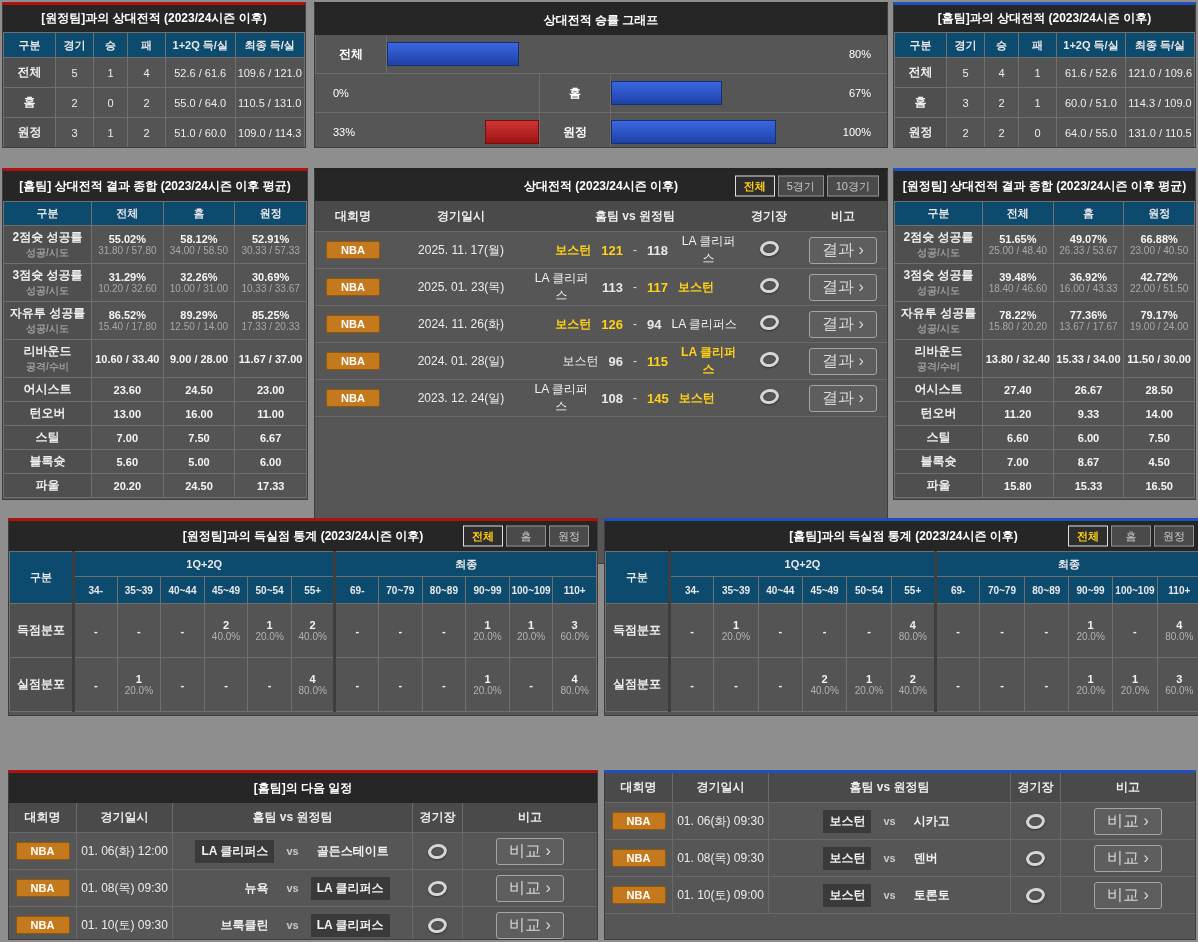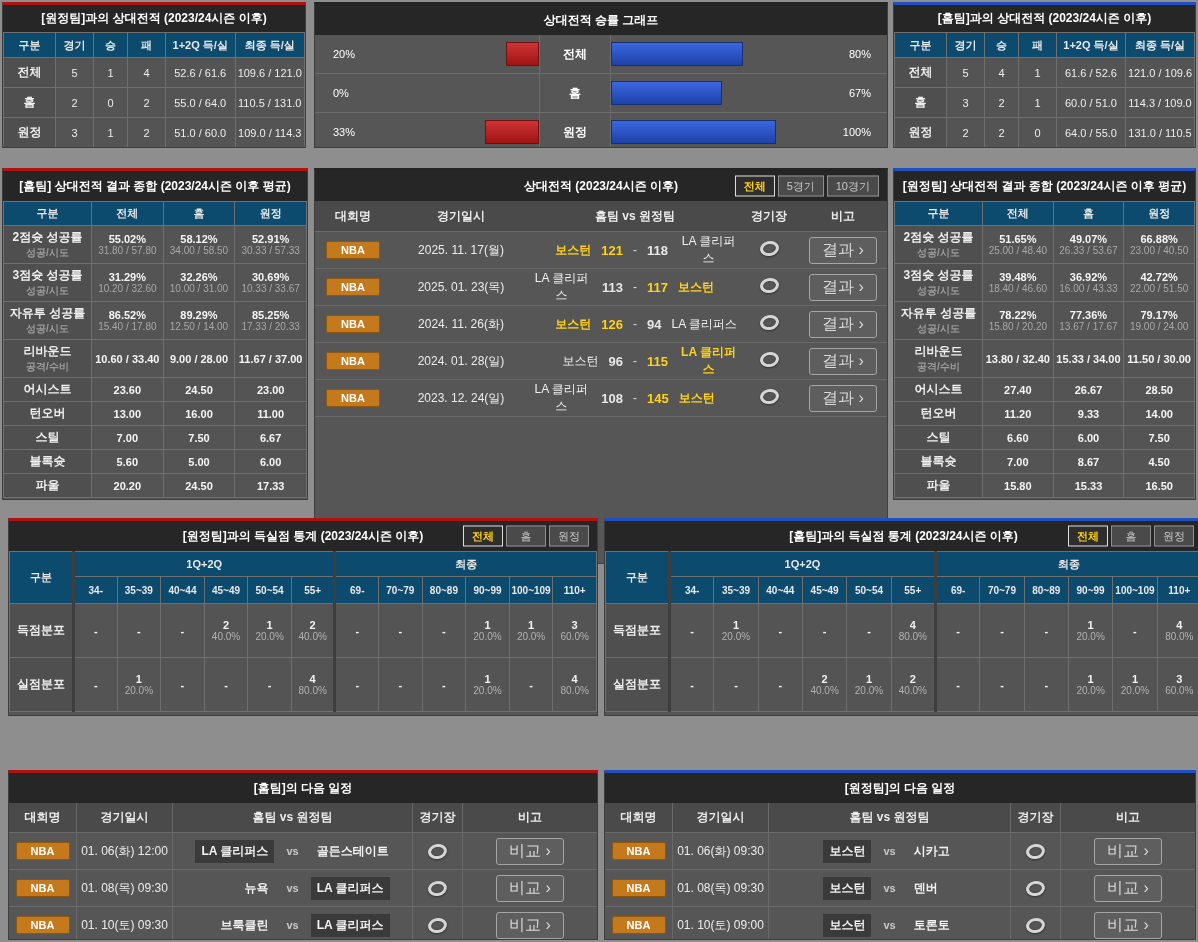--- a/index.html
+++ b/index.html
@@ -156,24 +156,20 @@
           </tr>
         </tbody>
     </table>
   </section>
 
   <section class="panel accent-dark p-tc">
     <div class="title-bar">상대전적 승률 그래프</div>
     <div>
 
         <div class="chart-row">
-          <div class="cz left">
-            <span class="pct">20%</span>
-            <span class="bar red" style="width: 33px;"></span>
-          </div>
           <div class="cz mid">
             <span>전체</span>
           </div>
           <div class="cz right">
             <span class="bar blue" style="width: 132px;"></span>
             <span class="pct r">80%</span>
           </div>
         </div>
 
         <div class="chart-row">
@@ -1155,21 +1151,20 @@
             <span class="ring"></span>
           </span>
           <span class="sc s-note">
             <button class="note-btn">비교 ›</button>
           </span>
         </div>
       </div>
   </section>
 
   <section class="panel accent-blue p-br">
-    <div class="title-bar">[원정팀]의 다음 일정</div>
     <div class="srow shead">
       <span class="sc s-league">대회명</span>
       <span class="sc s-date">경기일시</span>
       <span class="sc s-match">홈팀  vs  원정팀</span>
       <span class="sc s-venue">경기장</span>
       <span class="sc s-note">비고</span>
     </div>
     <div>
 
         <div class="srow">

